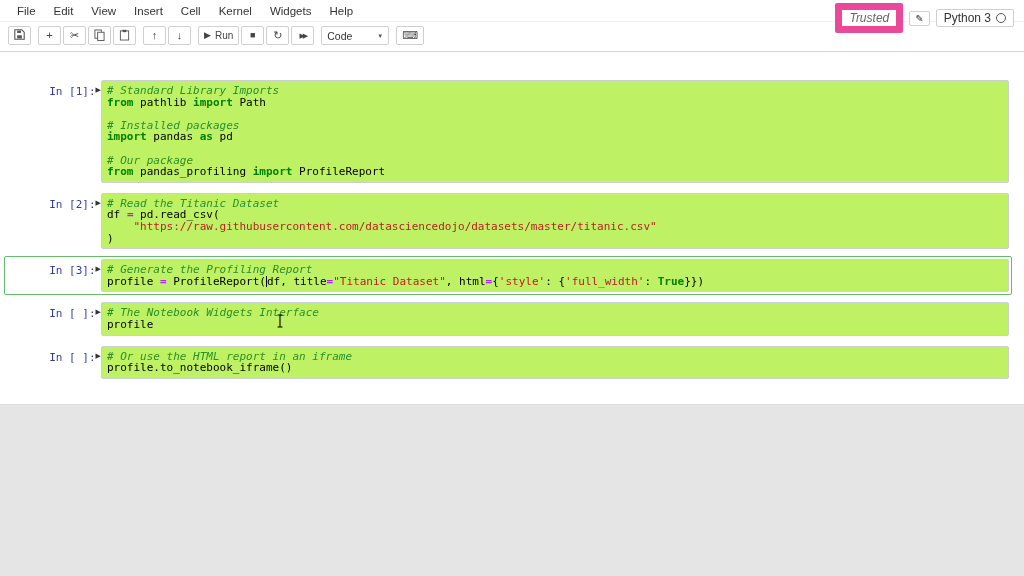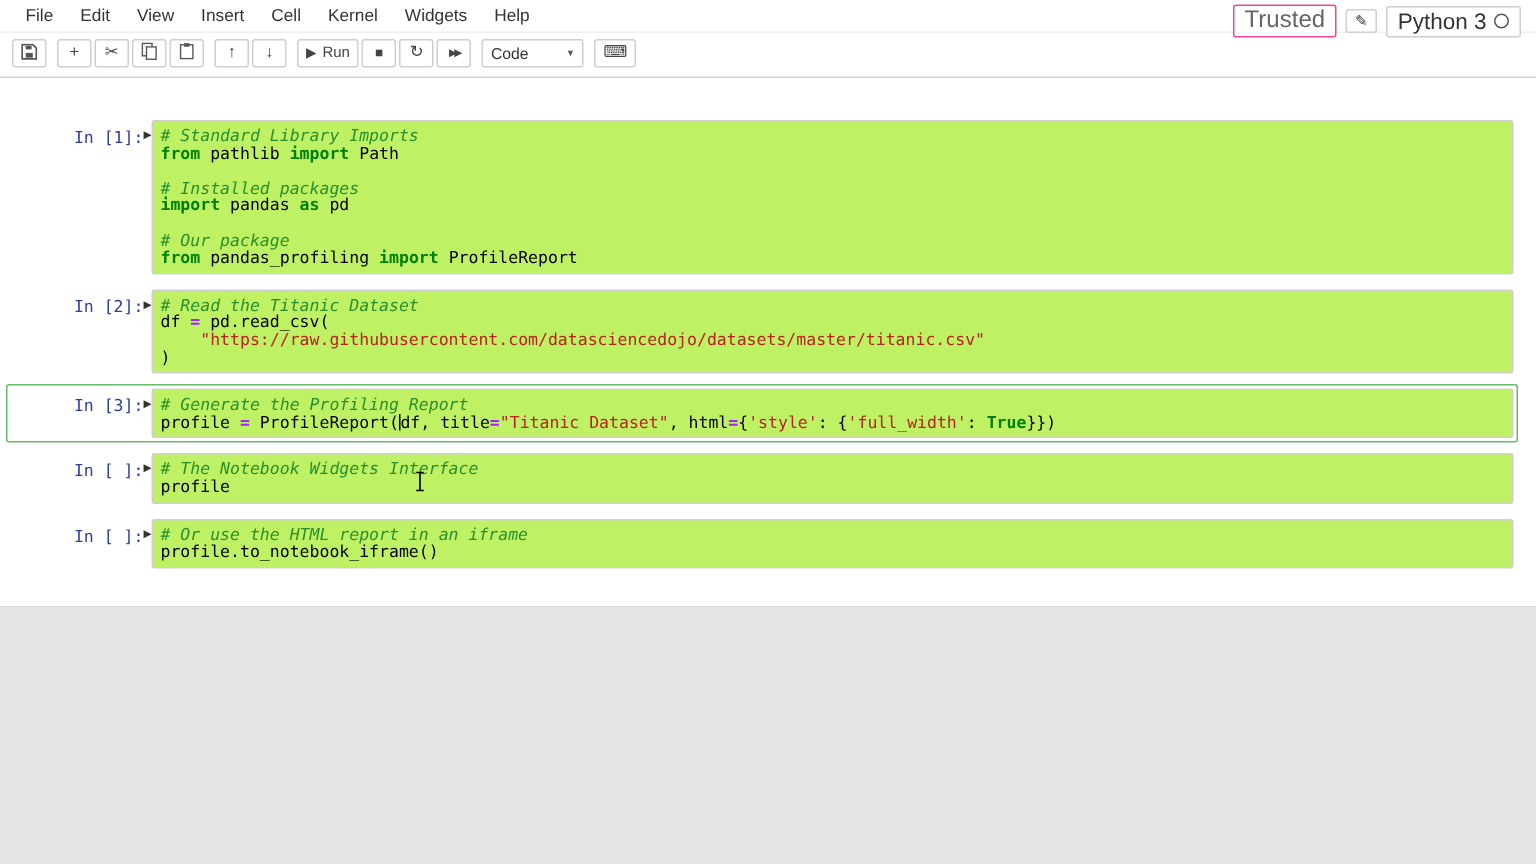--- a/index.html
+++ b/index.html
@@ -6,24 +6,24 @@
   html,body { width:1024px; height:576px; }
   body { font-family:"Liberation Sans", sans-serif; background:#e5e5e5; }
   .screen { width:1024px; height:576px; position:relative; overflow:hidden; background:#e5e5e5; }
 
   
   .header { background:#fff; position:relative; }
   .menubar { display:flex; align-items:center; height:22px; padding-left:8px;
              font-size:11.5px; color:#333; border-bottom:1px solid #f0f0f0; }
   .menu-item { padding:3px 9px; cursor:pointer; }
   .header-right { position:absolute; right:10px; top:3px; display:flex; align-items:center; gap:6px; }
-  .trusted { border:1px solid #ec4899; border-radius:2px; font-size:16px; color:#666; padding:1px 7px; background:#fff; }
+  .trusted { border:7px solid #ec4899; border-radius:2px; font-size:12px; color:#666; padding:1px 7px; background:#fff;font-style:italic; }
   .mode-box { border:1px solid #cfcfcf; border-radius:2px; font-size:10px; color:#333; padding:1px 5px; background:#fff; }
   .kernel-box { display:flex; align-items:center; gap:5px; border:1px solid #cfcfcf; border-radius:2px;
-                font-size:15px; color:#333; padding:1px 7px; background:#fff;justify-content:flex-end; }
+                font-size:12px; color:#333; padding:1px 7px; background:#fff;justify-content:flex-end; }
   .kernel-circle { width:10px; height:10px; border:1.5px solid #555; border-radius:50%; display:inline-block; }
 
   
   .toolbar { display:flex; align-items:center; gap:7px; padding:4px 8px 6px; background:#fff;
              border-bottom:1px solid #d4d4d4; box-shadow:0 1px 2px rgba(0,0,0,0.07); }
   .btn-group { display:flex; gap:2px; }
   .tbtn { height:19px; min-width:23px; display:flex; align-items:center; justify-content:center; gap:4px;
           background:#fff; border:1px solid #cfcfcf; border-radius:2px; font-size:10px; color:#444;
           padding:0 5px; cursor:pointer; font-family:"Liberation Sans",sans-serif; }
   .ico-s { font-size:9px; line-height:1; }

